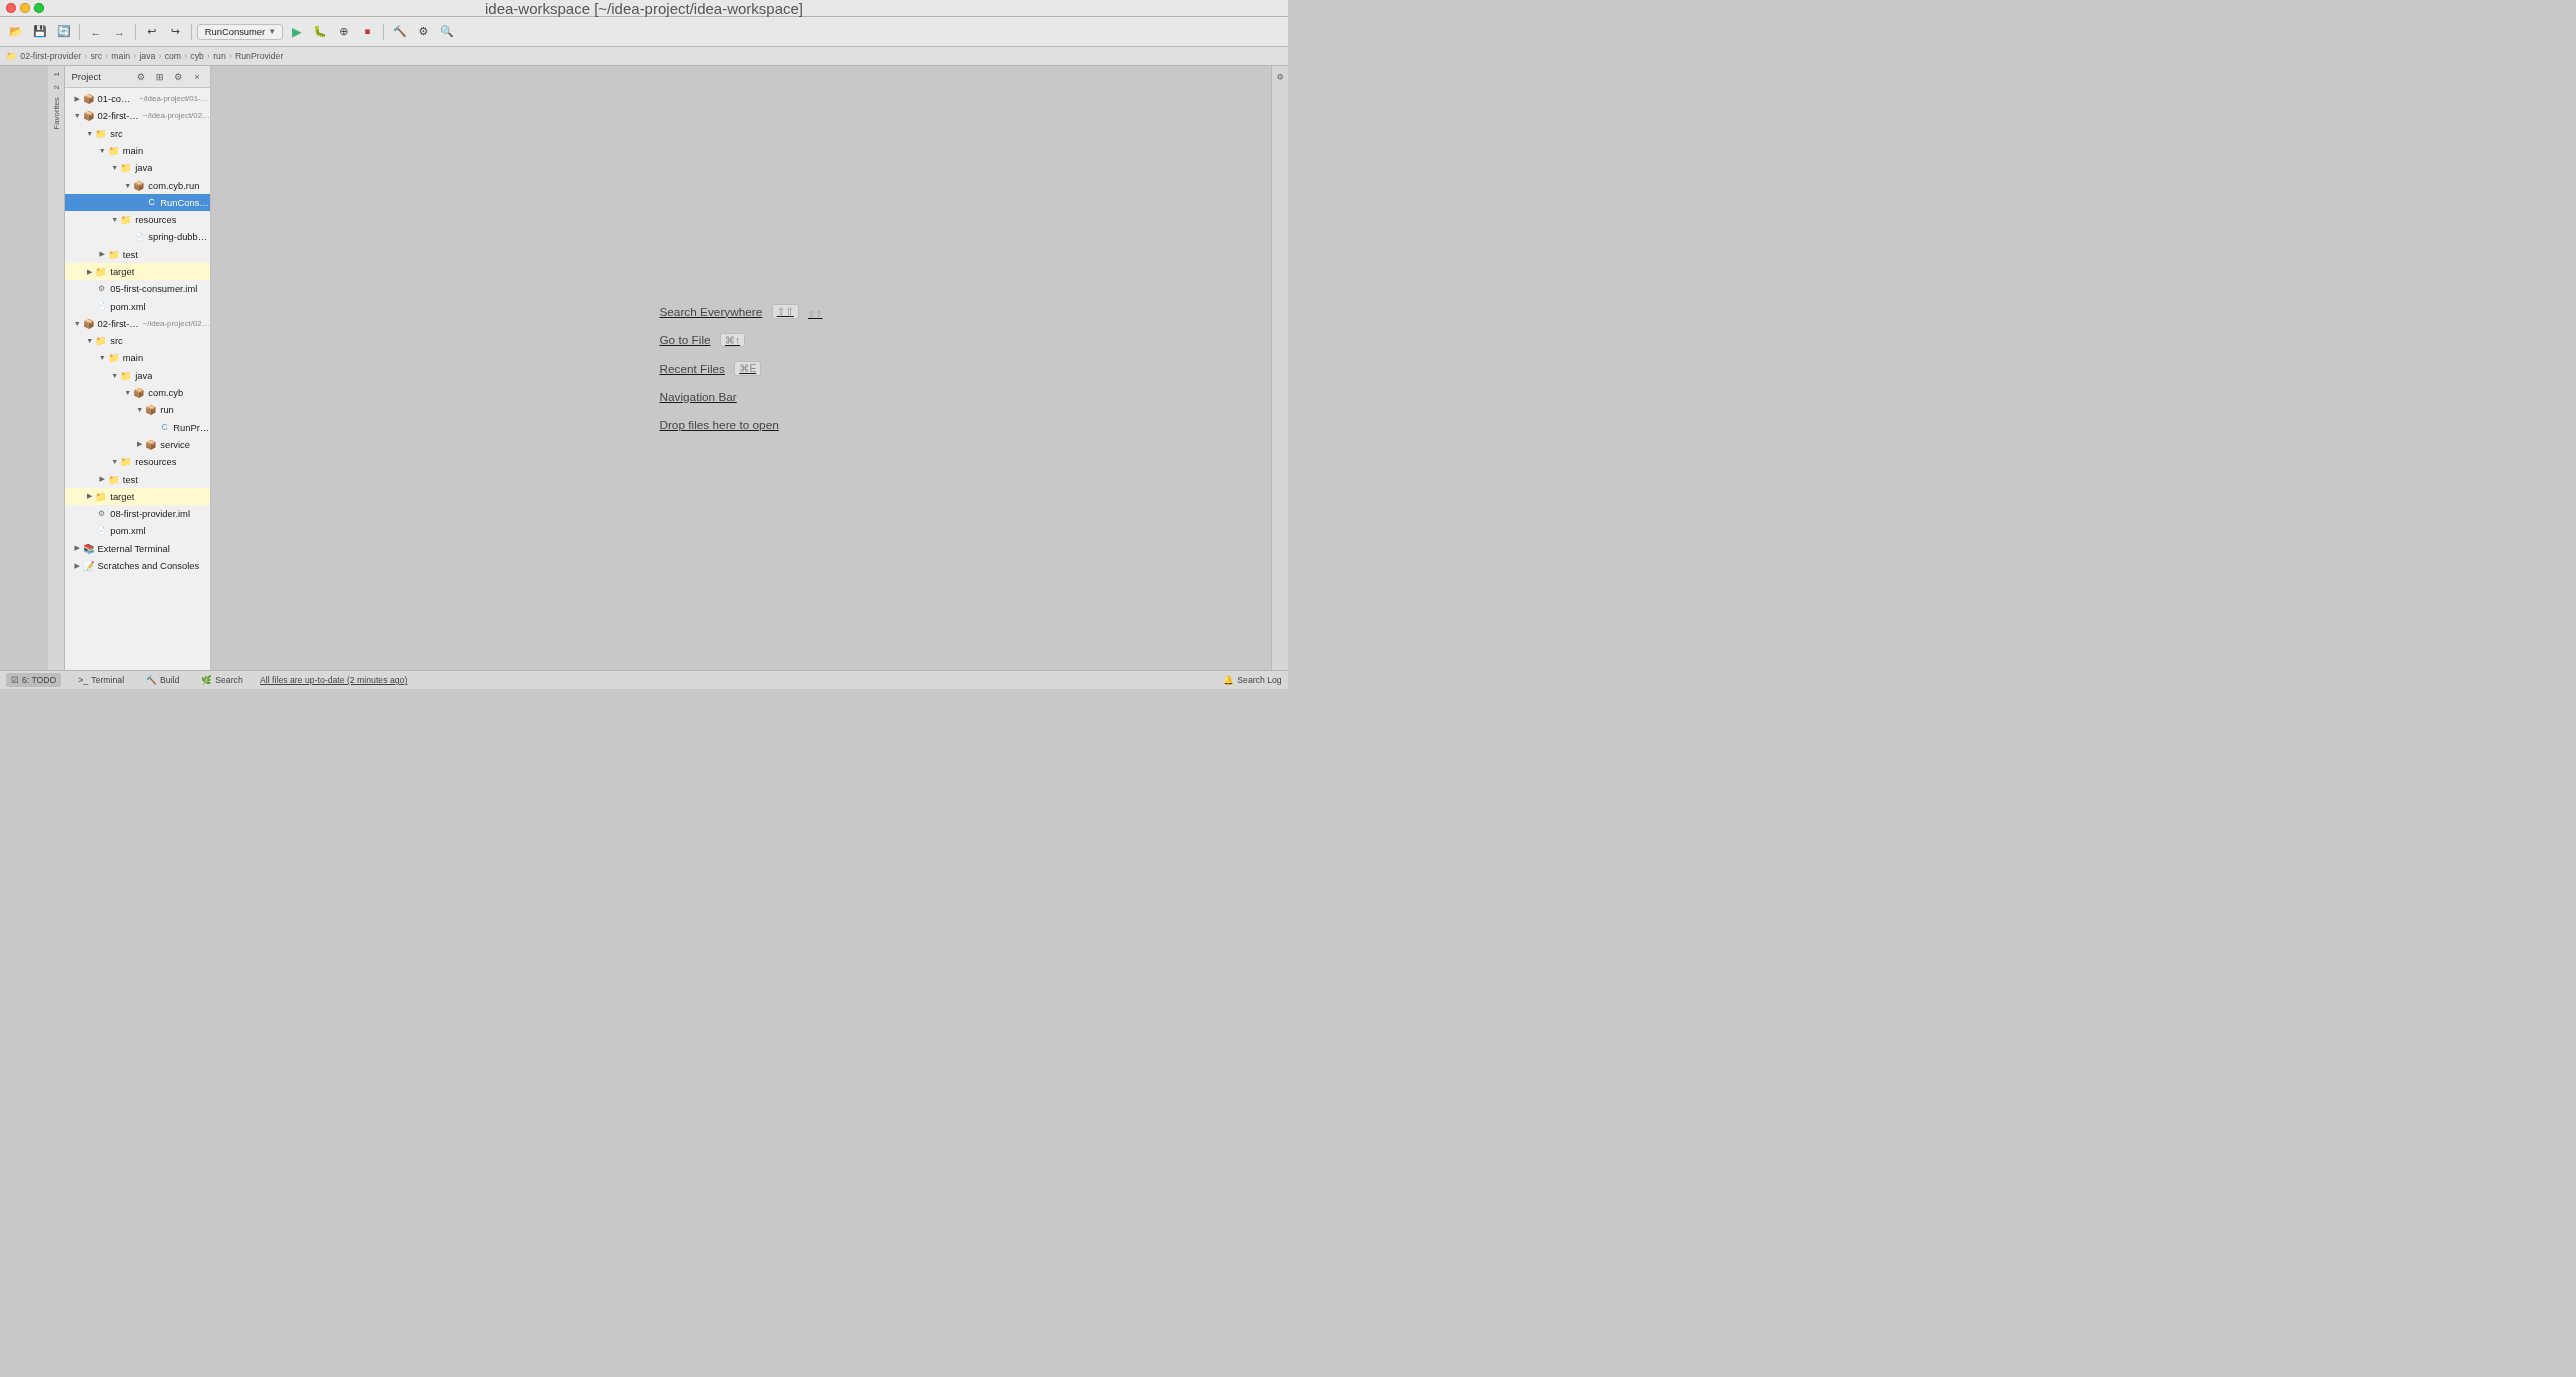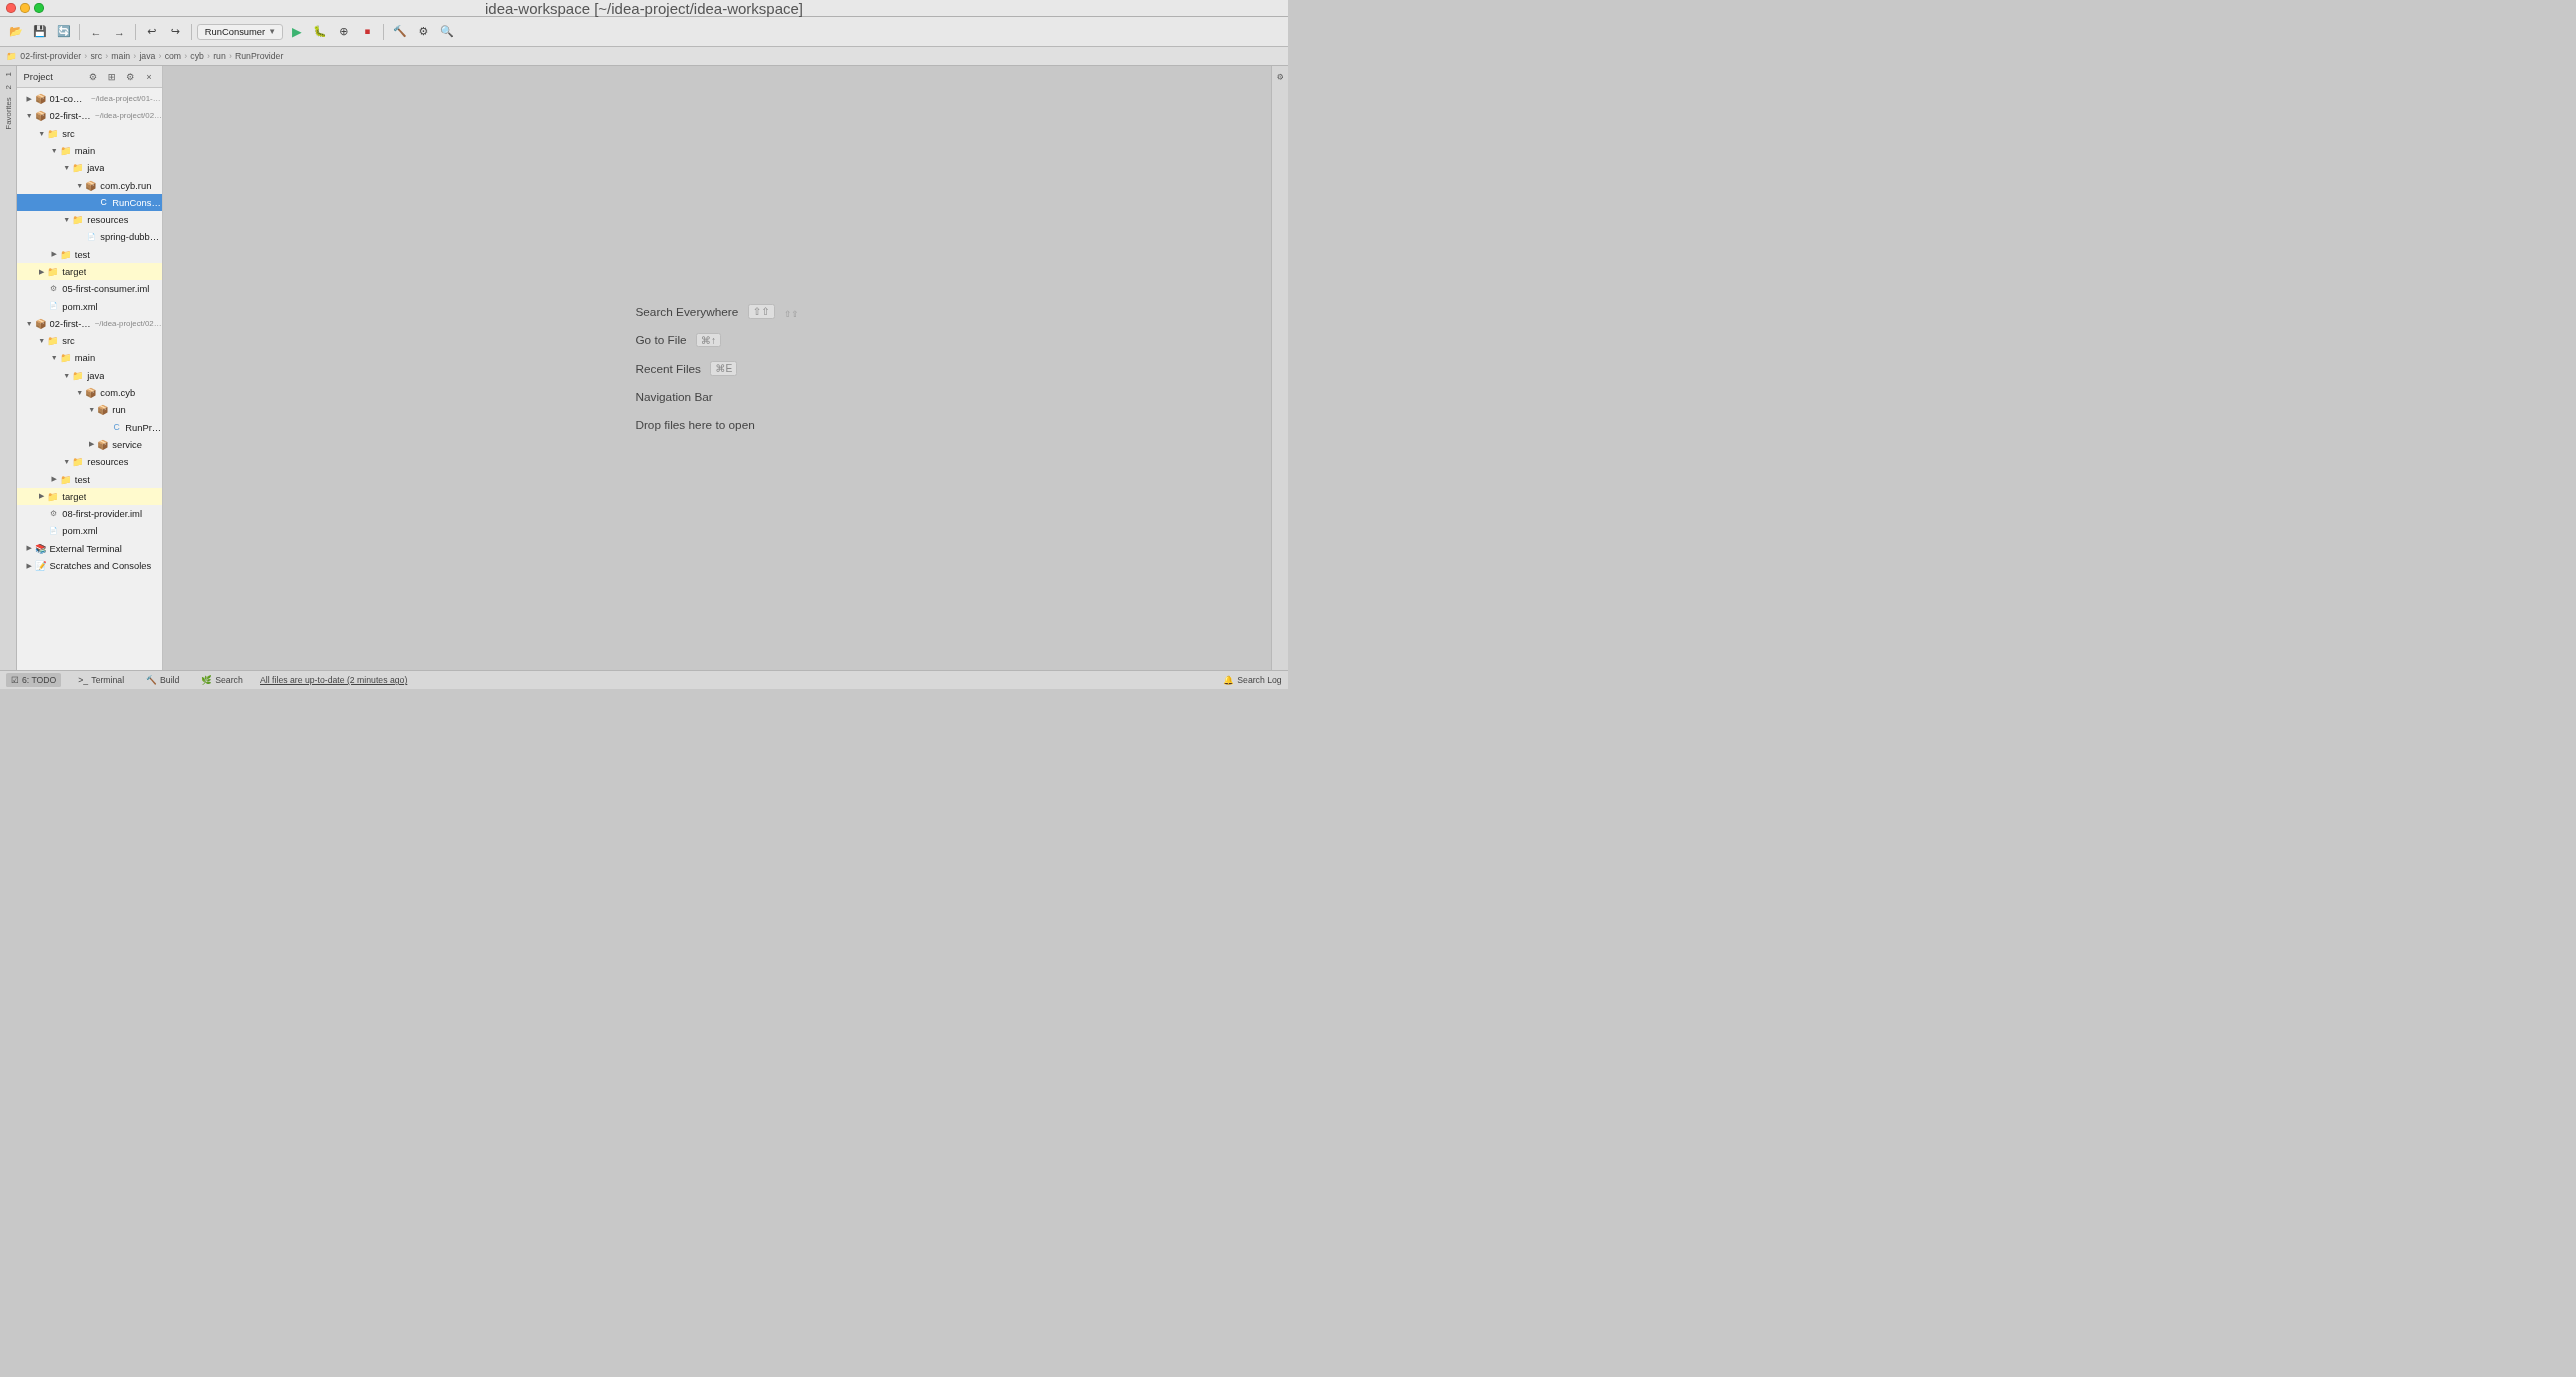--- a/index.html
+++ b/index.html
@@ -95,20 +95,21 @@
     }
     .bc-item { cursor: pointer; }
     .bc-sep { color: #999; margin: 0 1.6px; }
     .bc-folder { color: #e8a020; margin-right: 1.6px; }
 
     
     #main {
       display: flex;
       flex: 1;
       overflow: hidden;
+      padding-left: 48px;
     }
 
     
     #left-edge {
       width: 17.3px;
       background: #d6d6d6;
       border-right: 0.8px solid #b8b8b8;
       display: flex;
       flex-direction: column;
       align-items: center;
@@ -228,20 +229,21 @@
       display: flex;
       flex-direction: column;
       gap: 14px;
       align-items: flex-start;
     }
     .welcome-item {
       display: flex;
       align-items: flex-end;
       gap: 9.4px;
       cursor: pointer;
+      text-decoration: underline;
     }
     .welcome-label {
       font-size: 11.8px;
       color: #444;
     }
     .welcome-shortcut {
       font-size: 10.2px;
       color: #888;
       background: rgba(255,255,255,0.4);
       border: 0.8px solid #bbb;

